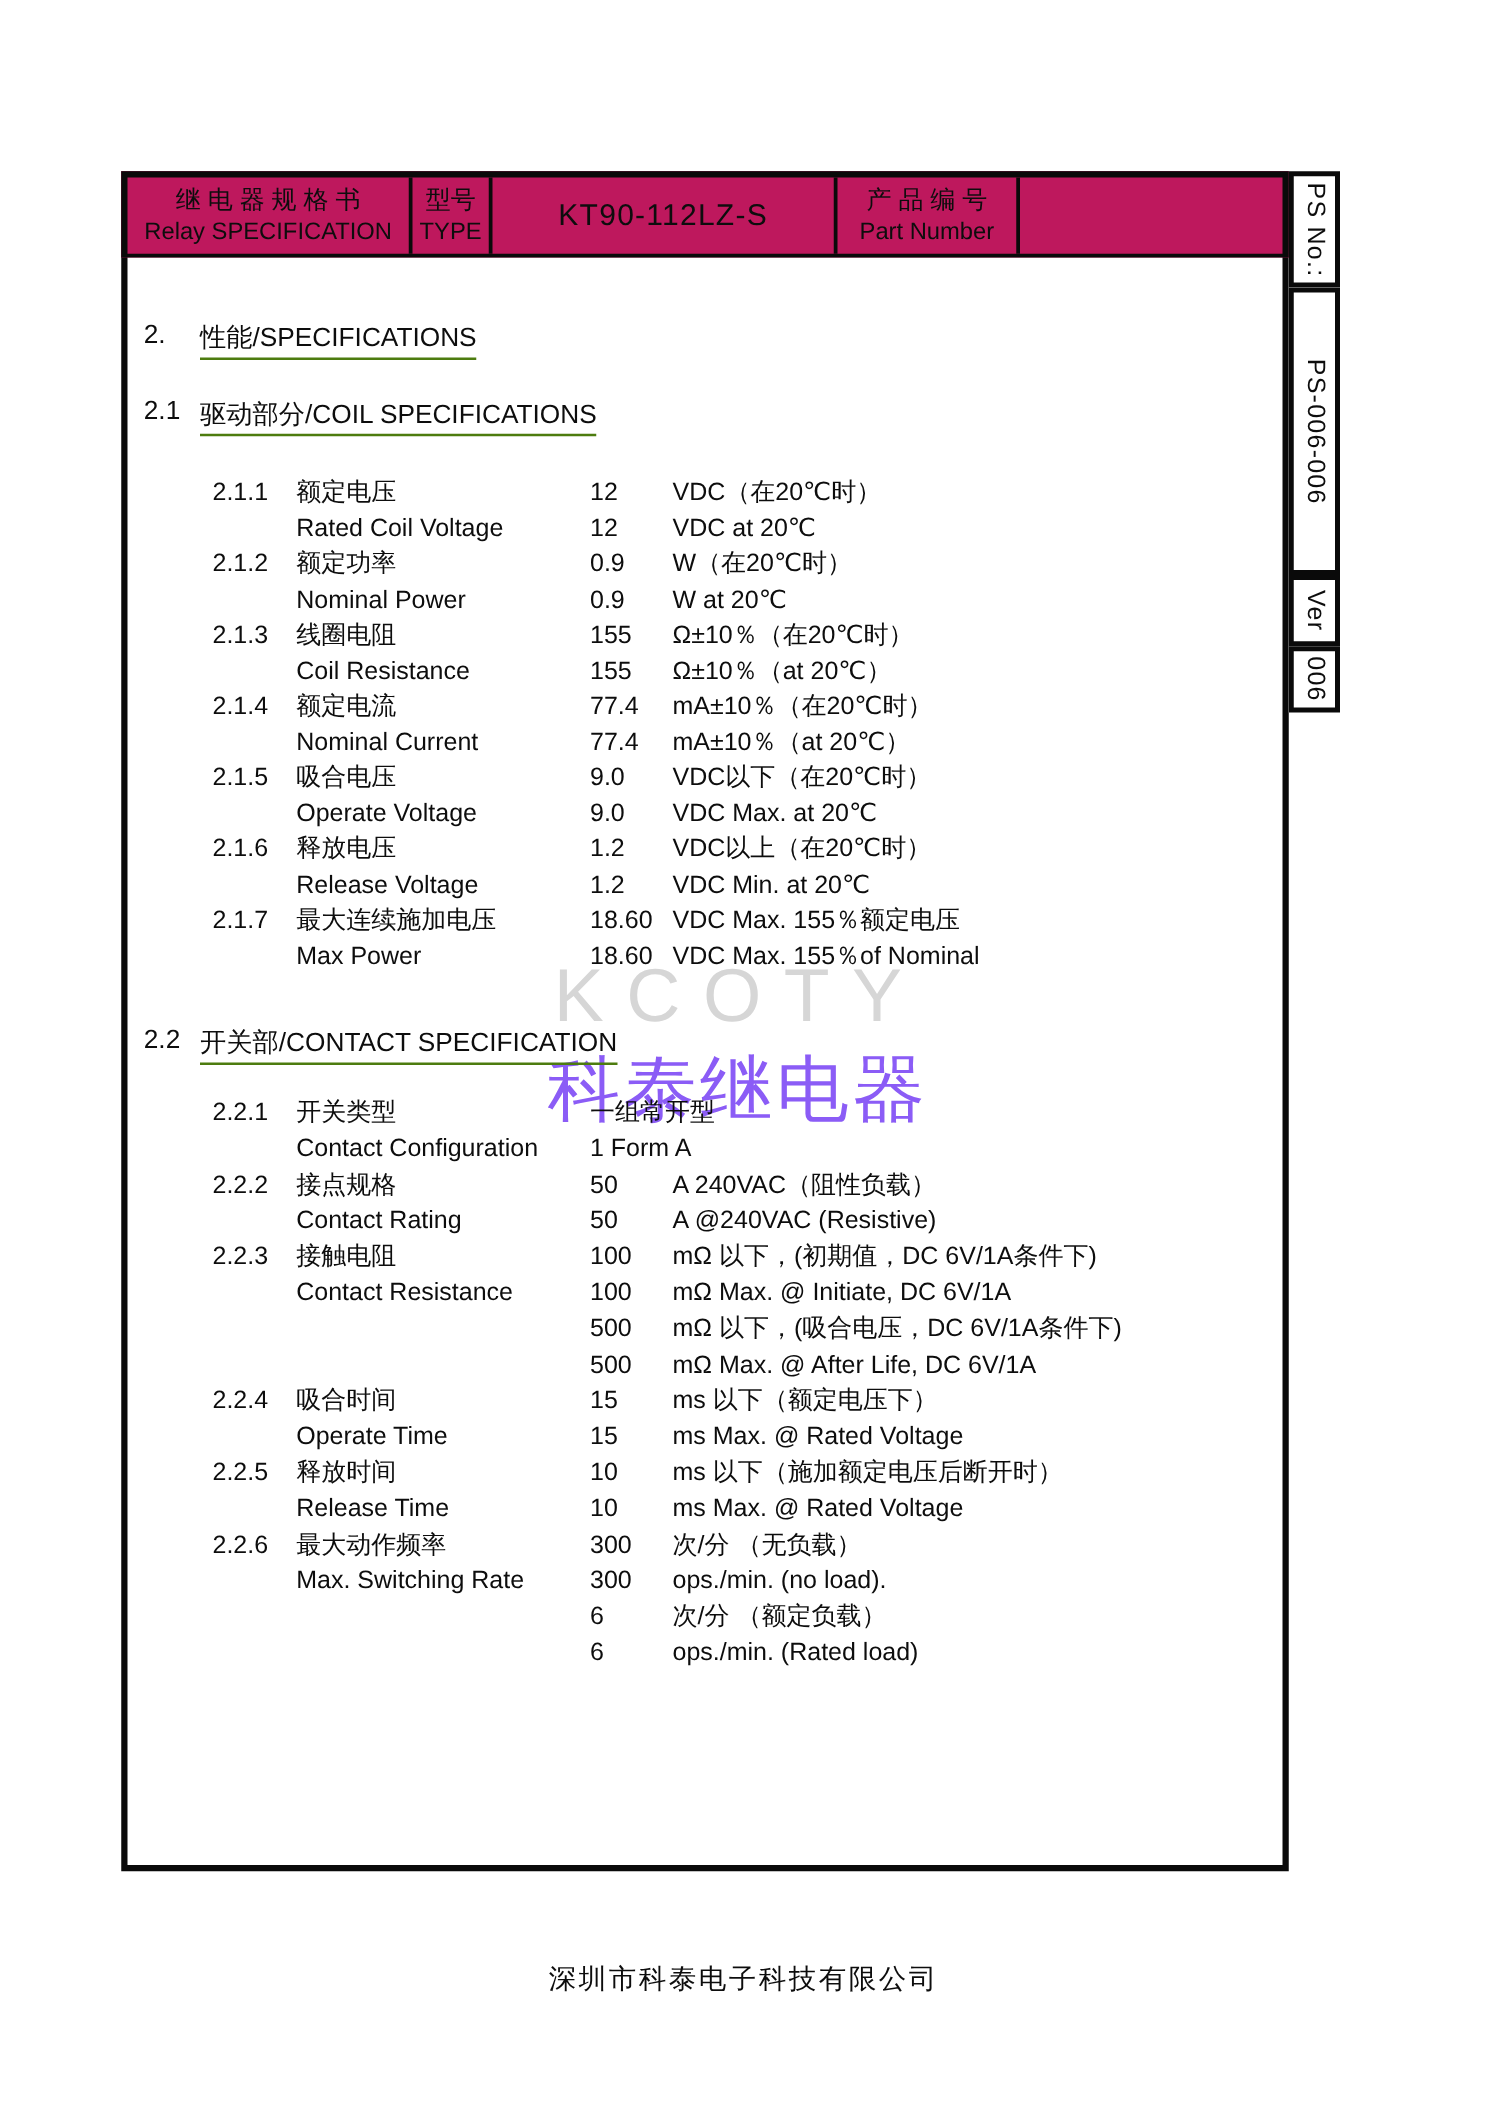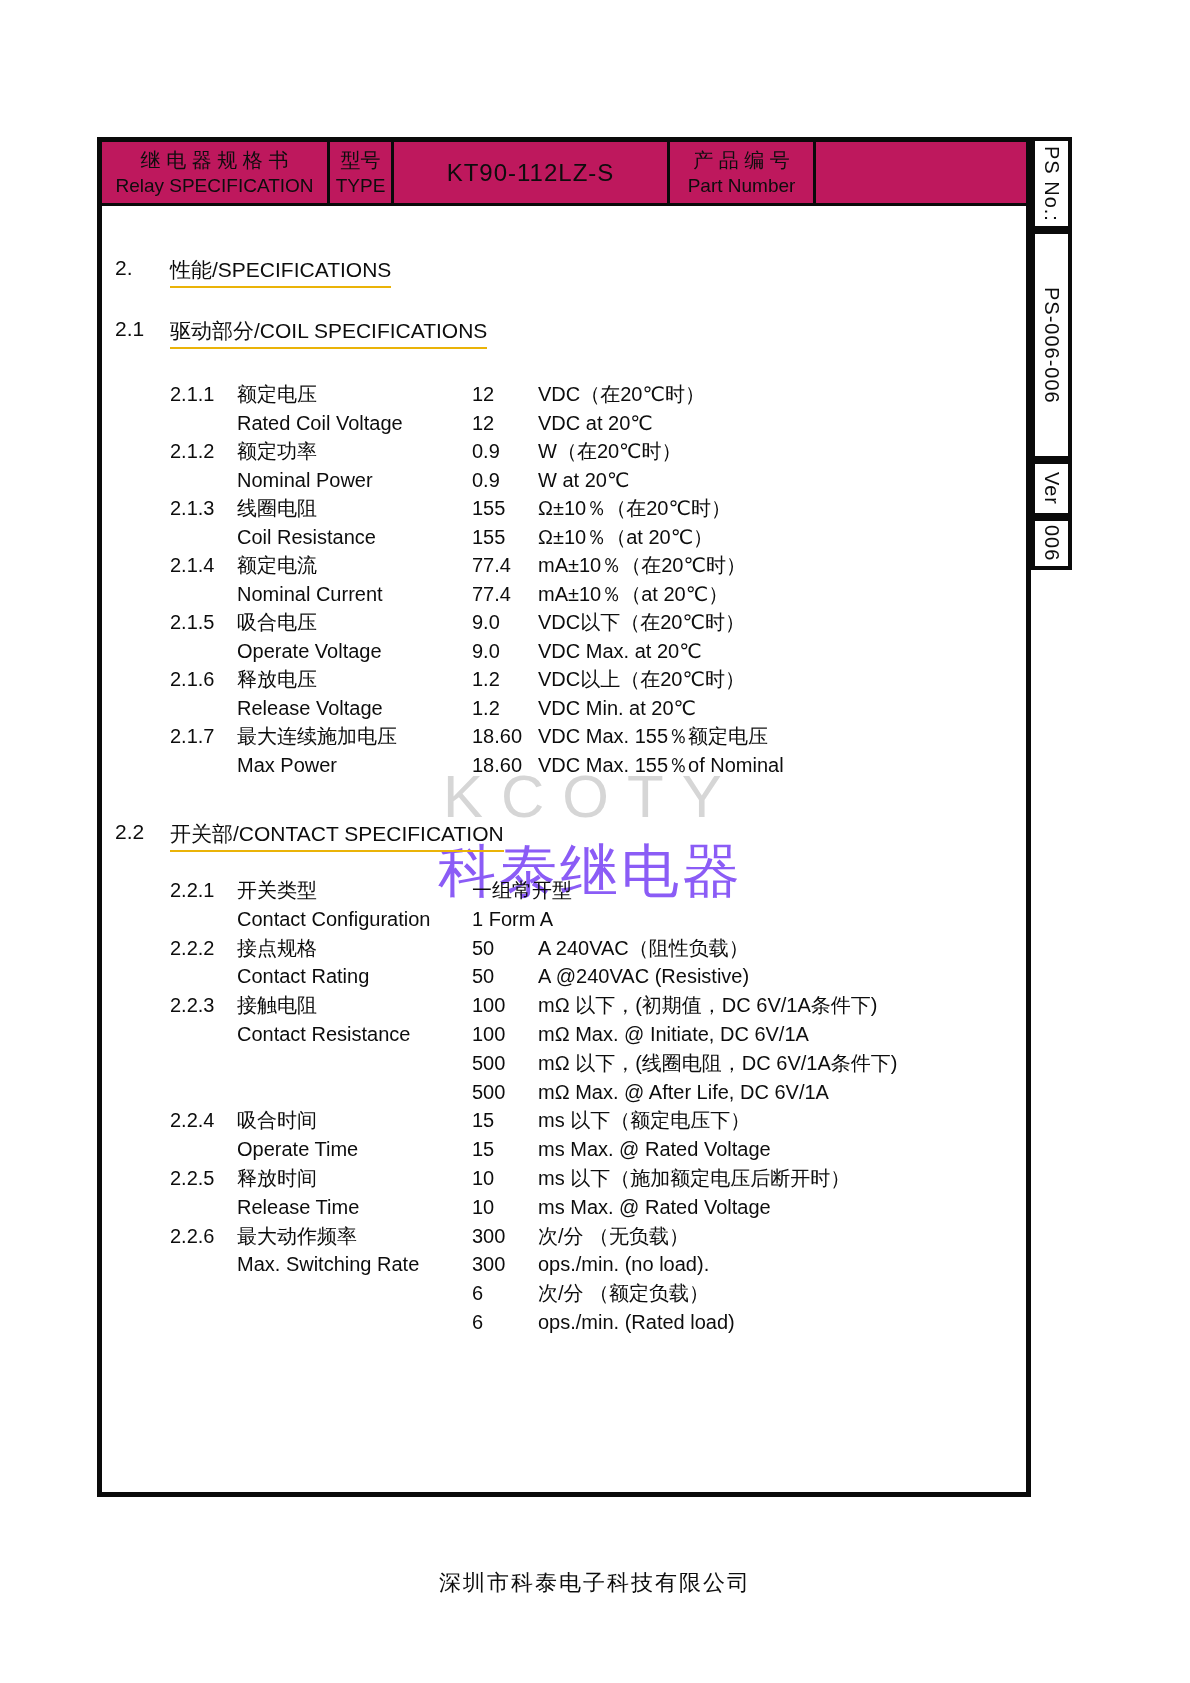--- a/index.html
+++ b/index.html
@@ -39,21 +39,21 @@
        background:#fff;}
   .sbox .vtext{writing-mode:vertical-rl;text-orientation:mixed;font-size:20px;
        letter-spacing:1px;white-space:nowrap;}
   .sb-psno{top:137px;height:93px;}
   .sb-psval{top:230px;height:230px;}
   .sb-ver{top:460px;height:57px;}
   .sb-verval{top:517px;height:53px;}
   
   .sec{position:absolute;left:0;width:100%;height:30px;font-size:21px;}
   .sec-num{position:absolute;left:115px;}
-  .sec-title{position:absolute;left:170px;border-bottom:2px solid #eab308;padding-bottom:2px;}
+  .sec-title{position:absolute;left:160px;border-bottom:2px solid #4d7c0f;padding-bottom:2px;}
   .sec2{top:256px;} .sec21{top:317px;} .sec22{top:820px;}
   
   .rows{position:absolute;left:0;width:100%;}
   .rows-coil{top:380px;}
   .rows-contact{top:876px;}
   .row{position:relative;width:100%;font-size:20px;}
   .rows-coil .row{height:28.5px;line-height:28.5px;}
   .rows-contact .row{height:28.8px;line-height:28.8px;}
   .c-num{position:absolute;left:170px;white-space:nowrap;}
   .c-label{position:absolute;left:237px;white-space:nowrap;}
@@ -246,21 +246,21 @@
       <div class="row">
           <span class="c-num"></span>
           <span class="c-label">Contact Resistance</span>
           <span class="c-value">100</span>
           <span class="c-unit">mΩ Max. @ Initiate,  DC 6V/1A</span>
         </div>
       <div class="row">
           <span class="c-num"></span>
           <span class="c-label"></span>
           <span class="c-value">500</span>
-          <span class="c-unit">mΩ 以下，(线圈电阻，DC 6V/1A条件下)</span>
+          <span class="c-unit">mΩ 以下，(吸合电压，DC 6V/1A条件下)</span>
         </div>
       <div class="row">
           <span class="c-num"></span>
           <span class="c-label"></span>
           <span class="c-value">500</span>
           <span class="c-unit">mΩ Max. @ After Life, DC 6V/1A</span>
         </div>
       <div class="row">
           <span class="c-num">2.2.4</span>
           <span class="c-label">吸合时间</span>

